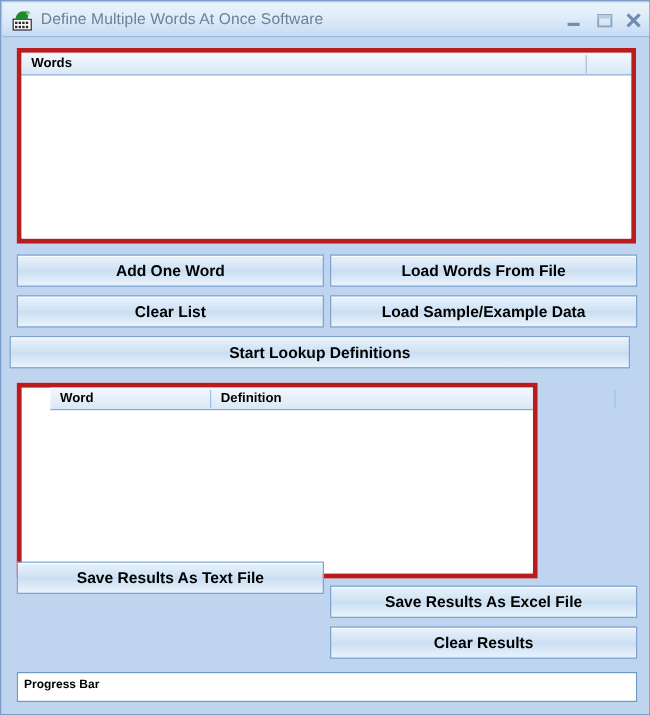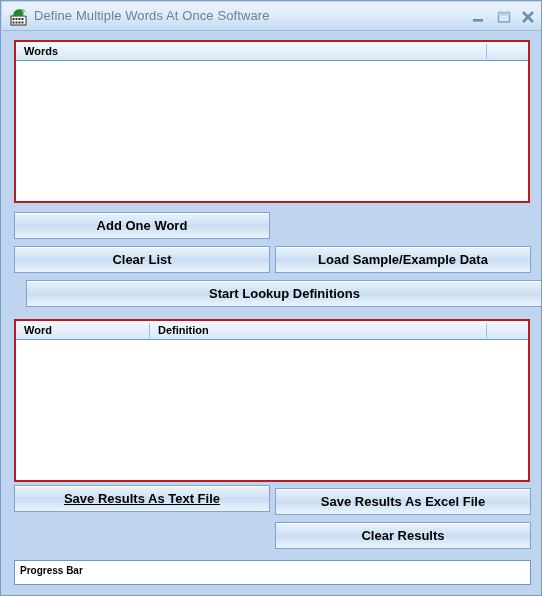--- a/index.html
+++ b/index.html
@@ -61,21 +61,21 @@
   .win-btn svg { display: block; }
   #btn-minimize { left: 466px; }
   #btn-maximize { left: 492px; }
   #btn-close    { left: 516px; }
 
   
   .grid-box {
     position: absolute;
     box-sizing: border-box;
     background: #ffffff;
-    border: 2px solid #b91c1c;
+    border: 4px solid #b91c1c;
   }
   .grid-header {
     position: relative;
     height: 19px;
     box-sizing: border-box;
     background: linear-gradient(to bottom, #f3f8fd 0%, #e6f0fa 50%, #d8e8f7 100%);
     border-bottom: 1px solid #6f97c6;
   }
   .grid-header-cell {
     position: absolute;
@@ -93,21 +93,21 @@
     height: 15px;
     background: #9fc0de;
   }
   .grid-body {
     position: relative;
     background: #ffffff;
     height: calc(100% - 20px);
   }
 
   #words-box      { left: 13px; top: 39px;  width: 516px; height: 163px; }
-  #results-box    { left: 13px; top: 318px; width: 516px; height: 163px; }
+  #results-box    { left: 13px; top: 318px; width: 434px; height: 163px; padding-left: 24px; }
 
   
   .btn {
     position: absolute;
     box-sizing: border-box;
     height: 27px;
     border: 1px solid #7fa4cd;
     border-radius: 0;
     background:
       linear-gradient(to bottom,
@@ -124,29 +124,29 @@
     text-align: center;
     line-height: 25px;
     cursor: default;
     white-space: nowrap;
     overflow: hidden;
     box-shadow: inset 0 1px 0 #ffffff;
   }
 
   .btn-left   { left: 13px;  width: 256px; }
   .btn-right  { left: 274px; width: 256px; }
-  .btn-full   { left: 25px;  width: 517px; }
+  .btn-full   { left: 7px;  width: 517px; }
 
   #btn-add-one-word          { top: 211px; }
   #btn-load-words-from-file  { top: 211px; }
   #btn-clear-list            { top: 245px; }
   #btn-load-sample-data      { top: 245px; }
   #btn-start-lookup          { top: 279px; }
 
-  #btn-save-text-file        { top: 484px; text-decoration: underline; }
+  #btn-save-text-file        { top: 467px; }
   #btn-save-excel-file       { top: 487px; }
   #btn-copy-to-clipboard     { top: 521px; }
   #btn-clear-results         { top: 521px; }
 
   
   #progress-bar {
     position: absolute;
     left: 13px;
     top: 559px;
     width: 517px;
@@ -219,20 +219,21 @@
     <div class="grid-header">
       <span class="grid-header-cell" style="left:8px;">Words</span>
       <span class="grid-divider" style="left:470px;"></span>
       <span class="grid-header-cell" style="left:478px;"></span>
     </div>
     <div class="grid-body"></div>
   </div>
 
   <div class="btn btn-left" id="btn-add-one-word">Add One Word</div>
 
+  <div class="btn btn-right" id="btn-load-words-from-file">Load Words From File</div>
 
   <div class="btn btn-left" id="btn-clear-list">Clear List</div>
 
   <div class="btn btn-right" id="btn-load-sample-data">Load Sample/Example Data</div>
 
   <div class="btn btn-full" id="btn-start-lookup">Start Lookup Definitions</div>
 
   <div class="grid-box" id="results-box">
     <div class="grid-header">
       <span class="grid-header-cell" style="left:8px;">Word</span>

